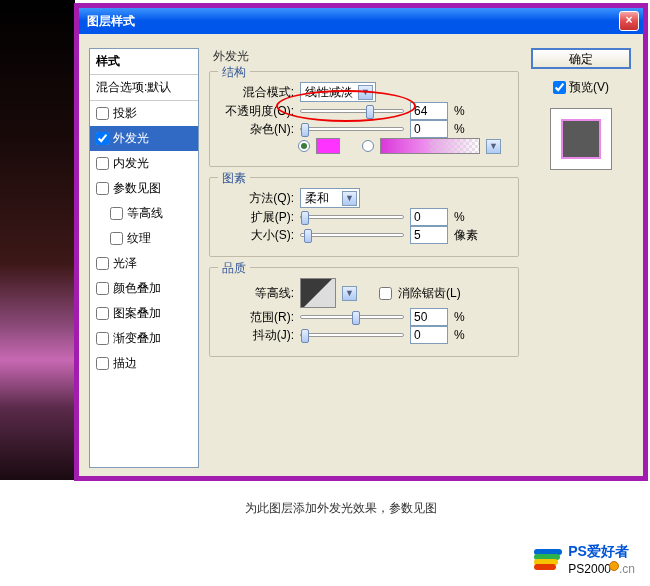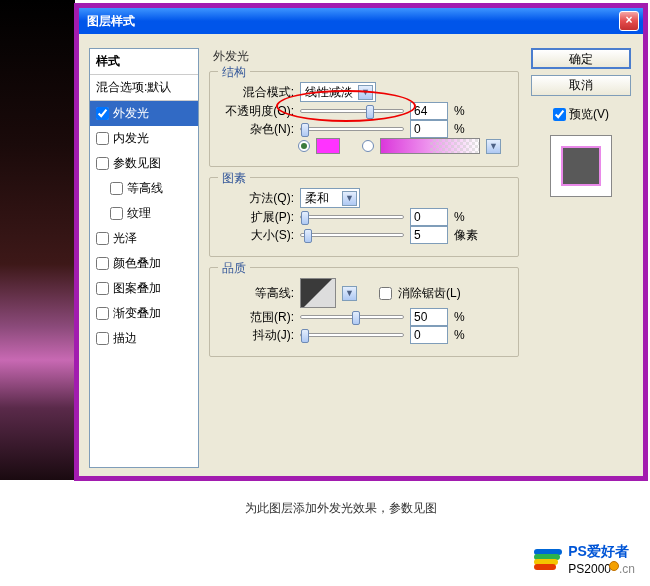--- a/index.html
+++ b/index.html
@@ -58,20 +58,24 @@
 <div class="dialog">
   <div class="titlebar">
     <span class="t">图层样式</span>
     <div class="closebtn">×</div>
   </div>
   <div class="content">
     <div class="sidebar">
       <div class="hdr">样式</div>
       <div class="item" style="border-bottom:1px solid #ccc">混合选项:默认</div>
       <div id="side-items">
+          <div class="item">
+            <input type="checkbox" style="">
+            <span>投影</span>
+          </div>
           <div class="item sel">
             <input type="checkbox" checked="" style="">
             <span>外发光</span>
           </div>
           <div class="item">
             <input type="checkbox" style="">
             <span>内发光</span>
           </div>
           <div class="item">
             <input type="checkbox" style="">
@@ -198,21 +202,20 @@
               <div class="slider-thumb" style="left:0"></div>
             </div>
           <input class="numinput" value="0" style="">
           <span>%</span>
         </div>
       </div>
     </div>
 
     <div class="rcol">
       <div class="btn primary">确定</div>
-      <div class="btn">取消</div>
       <label style="display:flex;align-items:center;gap:3px;margin-top:4px">
         <input type="checkbox" checked="" style="">
         <span>预览(V)</span>
       </label>
       <div class="preview-box">
         <div class="preview-inner"></div>
       </div>
     </div>
   </div>
 </div>

